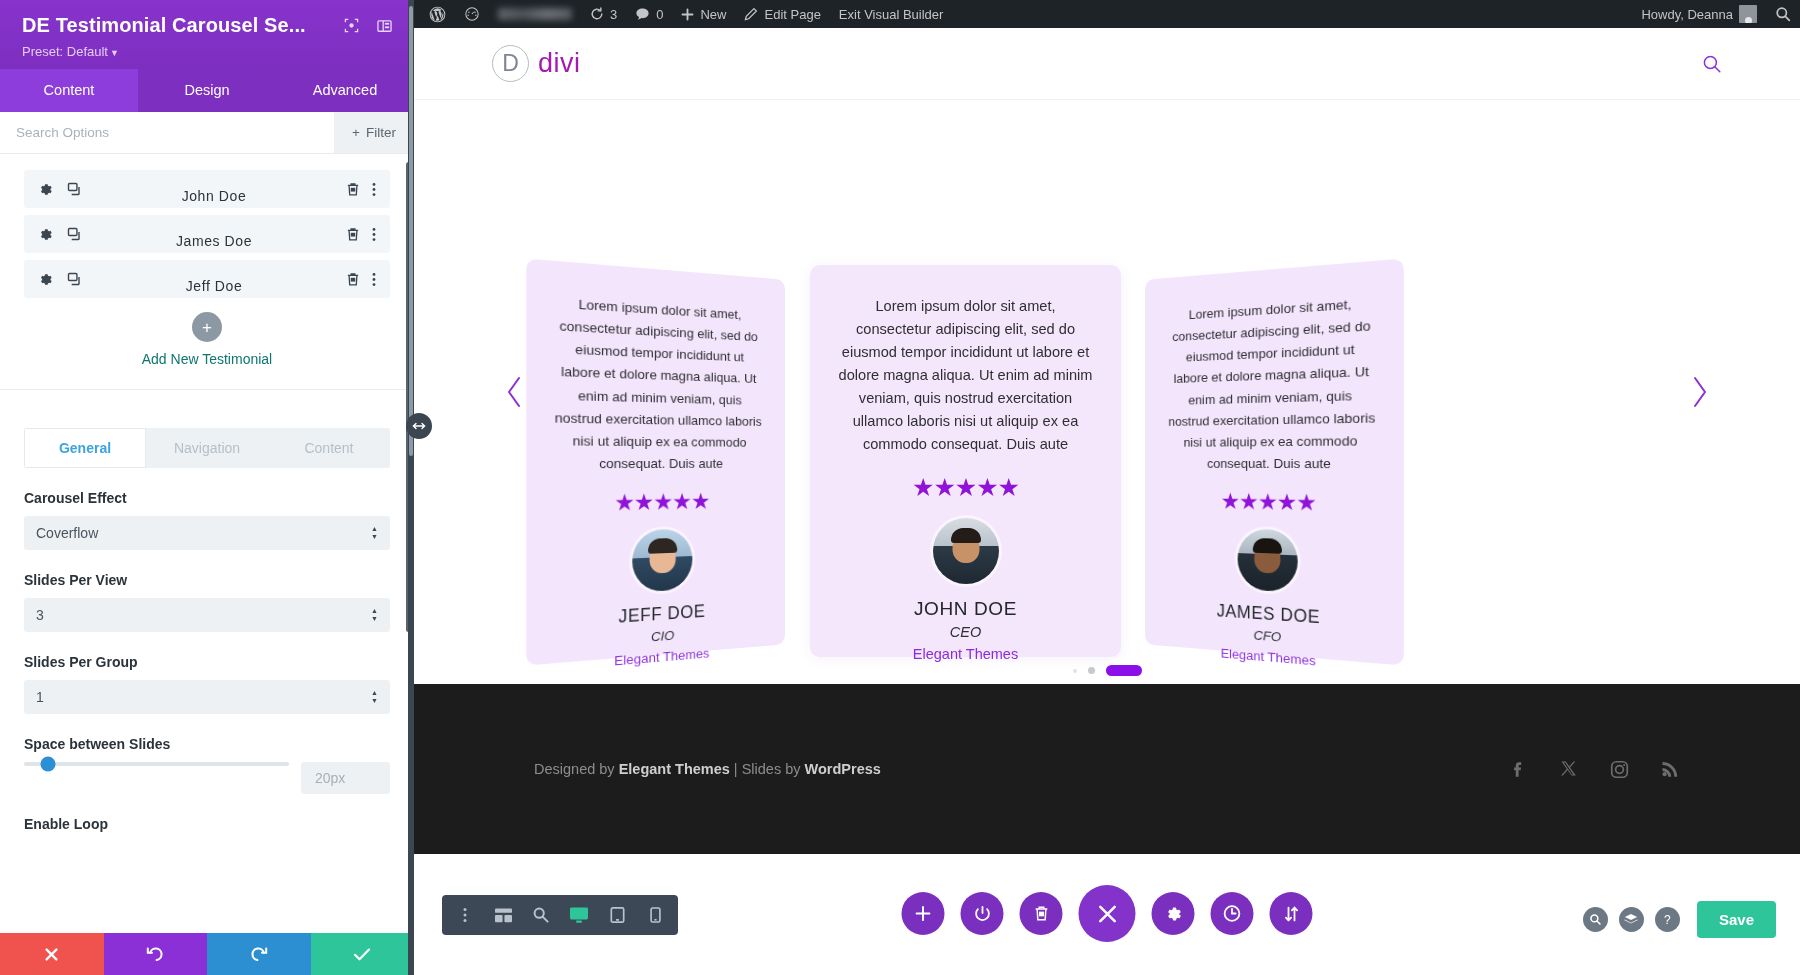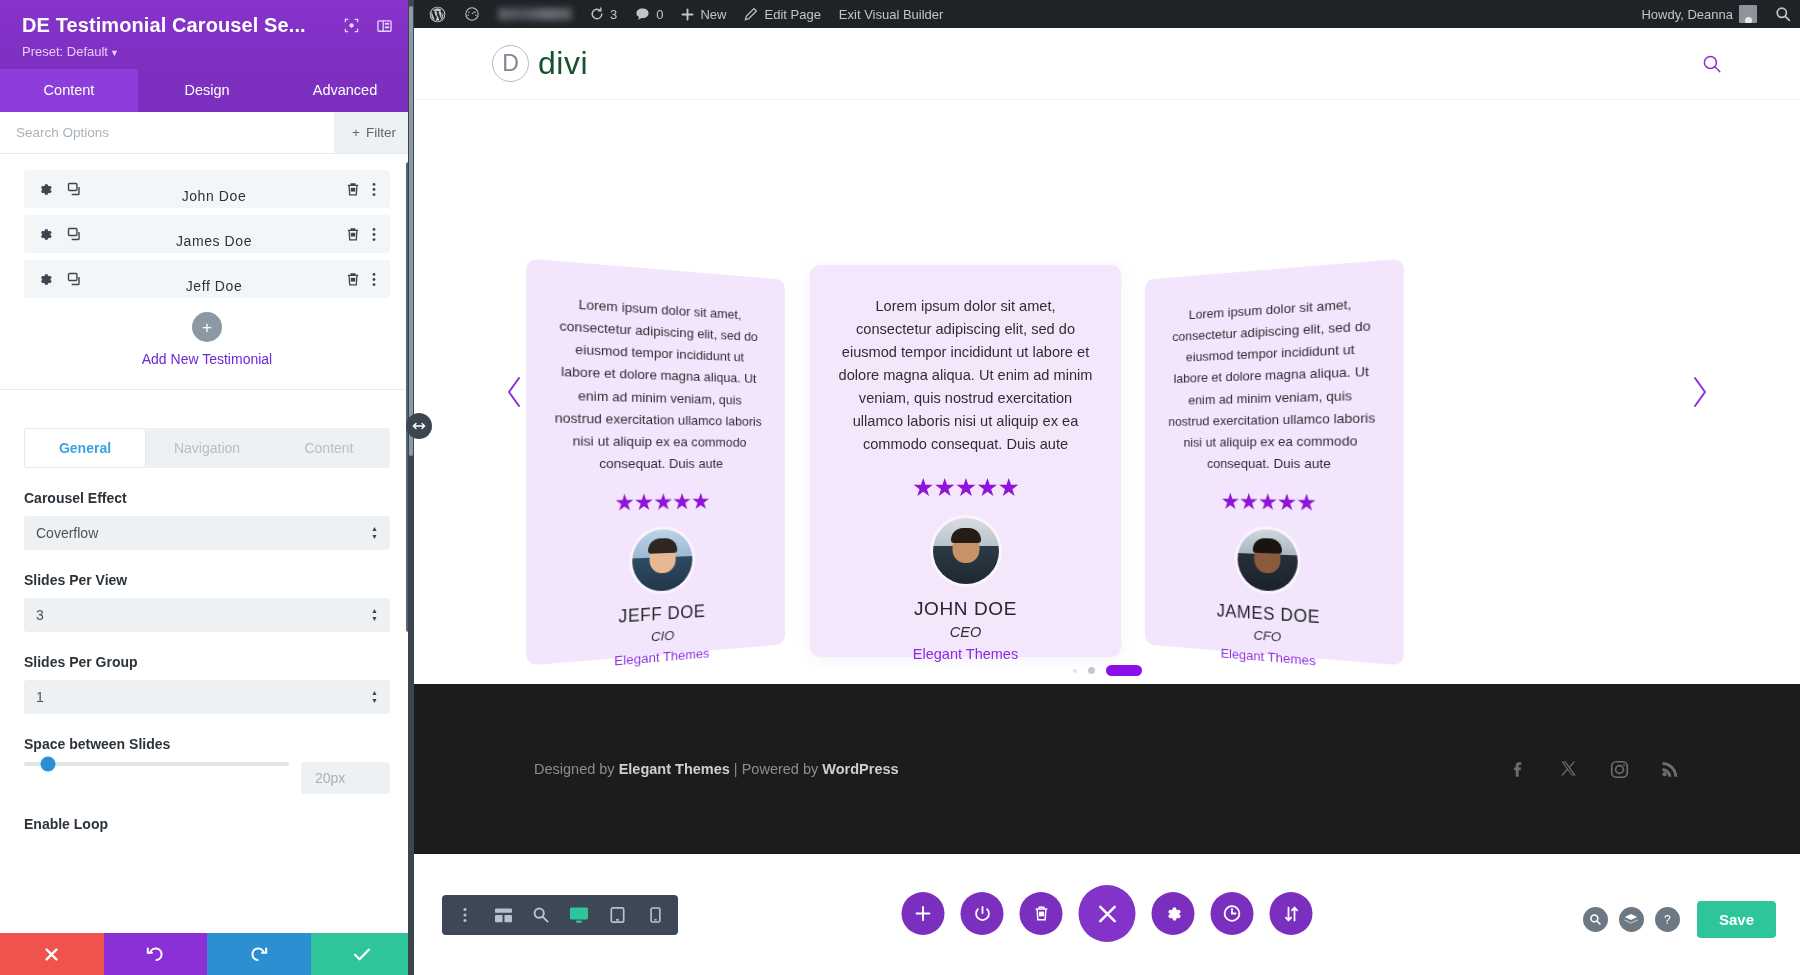--- a/index.html
+++ b/index.html
@@ -85,21 +85,21 @@
   }
   .trow .del { margin-right: 12px; }
 
   .add-new { text-align: center; margin-top: 14px; }
   .add-circle {
     width: 30px; height: 30px; border-radius: 50%;
     background: #8c99a4; color: #fff;
     display: inline-flex; align-items: center; justify-content: center;
     font-size: 17px; line-height: 1; cursor: pointer;
   }
-  .add-label { margin-top: 9px; color: #6d28d9; font-size: 14px; cursor: pointer; }
+  .add-label { margin-top: 9px; color: #0f766e; font-size: 14px; cursor: pointer; }
 
   .divider { height: 1px; background: #e8ecef; margin: 22px 0 0 0; }
 
   .slider-sec { padding: 20px 24px 0 24px; }
   .slider-head {
     display: flex; align-items: center; justify-content: space-between;
   }
   .slider-head .t { color: #4a90d9; font-size: 19px; }
   .slider-head .r { display: flex; align-items: center; gap: 17px; color: #6b7680; }
 
@@ -210,21 +210,21 @@
     justify-content: space-between; padding: 0 78px;
     border-bottom: 1px solid #f2f2f2;
   }
   .divi-logo { display: flex; align-items: center; gap: 9px; }
   .divi-d {
     width: 37px; height: 37px; border-radius: 50%;
     border: 1.6px solid #b6bcc4; color: #7d8794;
     display: flex; align-items: center; justify-content: center;
     font-size: 23px; font-family: "Liberation Sans", sans-serif;
   }
-  .divi-word { font-size: 32px; color: #14532d; letter-spacing: .5px; }
+  .divi-word { font-size: 27px; color: #a21caf; letter-spacing: .5px; }
 
   .canvas {
     position: relative; height: 584px; background: #fff; overflow: hidden;
   }
 
   .carousel { position: relative; width: 100%; height: 100%; }
 
   .card {
     position: absolute;
     background: #f4e6fb;
@@ -741,21 +741,21 @@
         <div class="dots">
           <span class="dot tiny"></span>
           <span class="dot"></span>
           <span class="dot active"></span>
         </div>
       </div>
     </div>
 
     <div class="site-footer">
       <div class="footer-text">
-        <span>Designed by </span><b>Elegant Themes</b><span> | </span><span>Powered by </span><b>WordPress</b>
+        <span>Designed by </span><b>Elegant Themes</b><span> | </span><span>Slides by </span><b>WordPress</b>
       </div>
       <div class="footer-social">
         <span>
           <svg width="21" height="21" viewBox="0 0 20 20" fill="currentColor">
               <path d="M12.6 3.2h-2.1c-1.9 0-3.1 1.2-3.1 3.1v1.8H5.8v2.6h1.6v6.1h2.7v-6.1h2l.3-2.6h-2.3V6.6c0-.6.2-.9.9-.9h1.6z"></path>
             </svg>
         </span>
         <span>
           <svg width="20" height="20" viewBox="0 0 20 20" fill="currentColor">
               <path d="M2.6 2.4h4.1l3.6 5 4.4-5h1.6l-5.3 6 5.8 8.2h-4.1L8.6 11l-4.8 5.6H2.1l5.7-6.5zm2 1.2l8.3 11.8h1.5L6.1 3.6z"></path>

